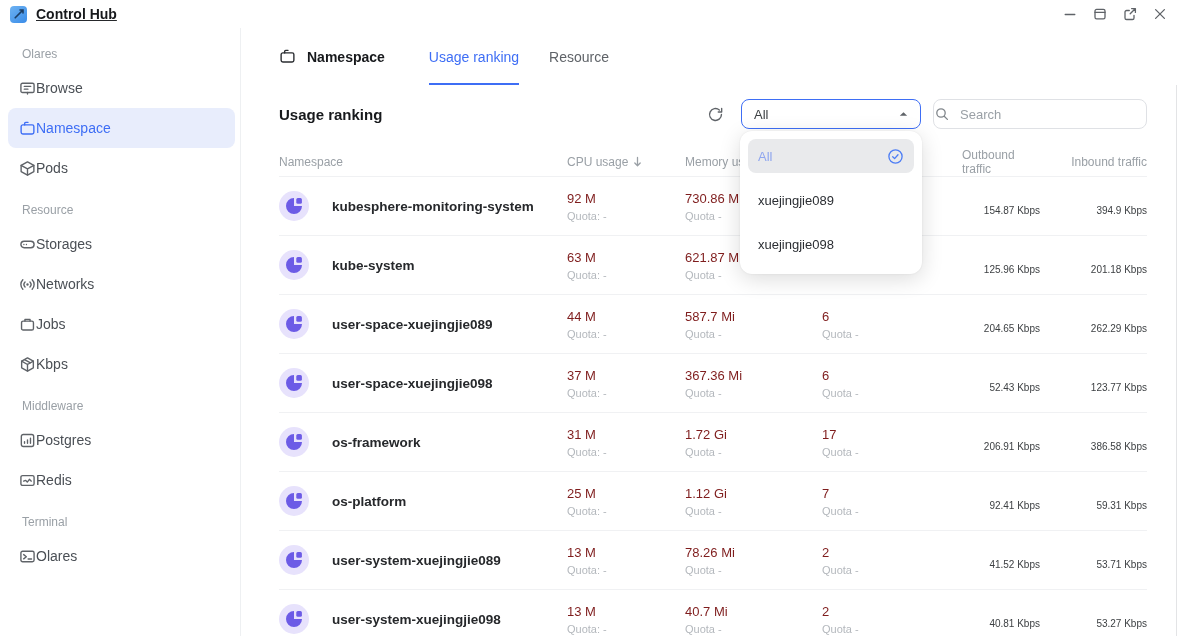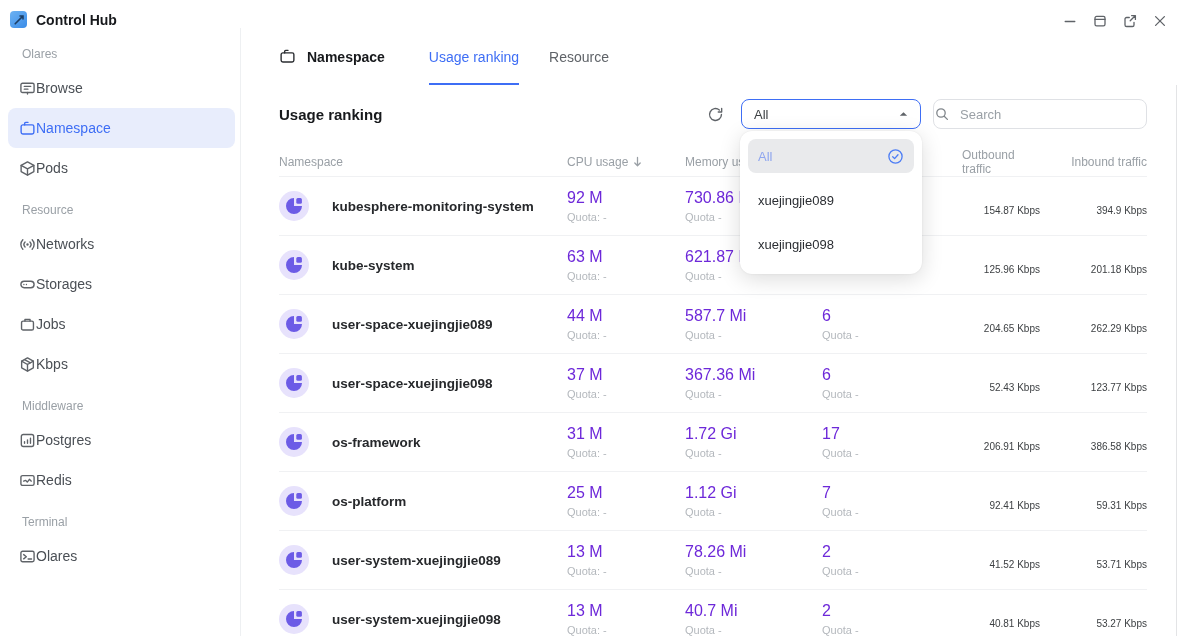--- a/index.html
+++ b/index.html
@@ -7,21 +7,21 @@
   body {
     width:1181px; height:636px; overflow:hidden; position:relative;
     background:#fff; font-family:"Liberation Sans", sans-serif;
     color:#26282b; -webkit-font-smoothing:antialiased;
     --accent:#3E6EF5; --purple:#6C5BE6; --purple_bg:#E7E2FC; --active_bg:#E8EDFC;
   }
   svg { display:block; }
   .icon svg { stroke:currentColor; fill:none; stroke-width:1.3; stroke-linecap:round; stroke-linejoin:round; }
 
   
-  .titlebar { height:28px; display:flex; align-items:flex-end; padding:0 14px 0 10px; }
+  .titlebar { height:28px; display:flex; align-items:center; padding:0 14px 0 10px;text-decoration:underline; }
   .app-icon { width:17px; height:17px; border-radius:4px; margin-right:9px;
     background:linear-gradient(140deg,#6db2f2 0%,#3a8ce8 100%); position:relative; flex:0 0 auto; }
   .app-icon svg { position:absolute; inset:2.5px; stroke:#1d3f66; stroke-width:1.6; fill:none; stroke-linecap:round; }
   .win-title { font-size:14px; font-weight:bold; color:#17191c; }
   .win-controls { margin-left:auto; display:flex; align-items:center; gap:16px; color:#5f6368; }
   .win-btn { width:14px; height:14px; cursor:pointer; }
 
   
   .layout { display:flex; height:608px; }
   .sidebar { width:241px; flex:0 0 auto; border-right:1px solid #eef0f2; padding:4px 5px 0 8px; overflow:hidden; }
@@ -62,21 +62,21 @@
   
   .grid-cols { display:grid; grid-template-columns:288px 118px 137px 140px 78px 1fr; align-items:center; }
   .thead { margin-top:18px; height:29px; font-size:12px; color:#9aa0a6; }
   .thead .hc { display:flex; align-items:center; gap:4px; }
   .thead .hc.num { justify-content:flex-end; }
   .sort-icon { width:11px; height:11px; color:#9aa0a6; }
   .trow { height:59px; border-top:1px solid #f0f1f3; cursor:pointer; }
   .name-cell { display:flex; align-items:center; gap:23px; }
   .pie { width:30px; height:30px; flex:0 0 auto; }
   .ns-name { font-size:13.5px; font-weight:600; color:#26282b; }
-  .val { font-size:16px; color:#6d28d9; }
+  .val { font-size:13px; color:#7f1d1d; }
   .quota { font-size:11px; color:#b4b8bd; margin-top:4px; }
   .cell.num { text-align:right; font-size:10px; color:#3d4043;margin-top:9px; }
 
   
   .dd-panel { position:absolute; left:740px; top:131px; width:182px; z-index:20;
     background:#fff; border-radius:12px; padding:8px;
     box-shadow:0 5px 22px rgba(0,0,0,.14), 0 0 2px rgba(0,0,0,.08); }
   .dd-opt { height:44px; display:flex; align-items:center; justify-content:space-between;
     padding:0 10px; font-size:13px; color:#2b2e33; border-radius:8px; cursor:pointer; }
   .dd-opt.selected { height:34px; background:#E9EAEC; color:#8FA6EF; margin-bottom:5px; }
@@ -149,34 +149,34 @@
             <path d="M8 1.8 14 5.1v5.8L8 14.2 2 10.9V5.1z"></path>
             <path d="M2 5.1l6 3.2 6-3.2M8 8.3v5.9"></path>
           </svg>
         </span>
         <span>Pods</span>
       </div>
       <div class="sec-label">Resource</div>
       <div class="sb-item">
         <span class="icon ">
           <svg viewBox="0 0 16 16">
+            <rect x="1.8" y="5" width="12.4" height="6" rx="3"></rect>
+            <path d="M4.6 8h.01M7 8h.01"></path>
+          </svg>
+        </span>
+        <span>Storages</span>
+      </div>
+      <div class="sb-item">
+        <span class="icon ">
+          <svg viewBox="0 0 16 16">
             <circle cx="8" cy="8" r="1.1" fill="currentColor" stroke="none"></circle>
             <path d="M5.7 10.3a3.3 3.3 0 0 1 0-4.6M10.3 5.7a3.3 3.3 0 0 1 0 4.6M3.6 12.4a6.2 6.2 0 0 1 0-8.8M12.4 3.6a6.2 6.2 0 0 1 0 8.8"></path>
           </svg>
         </span>
         <span>Networks</span>
-      </div>
-      <div class="sb-item">
-        <span class="icon ">
-          <svg viewBox="0 0 16 16">
-            <rect x="1.8" y="5" width="12.4" height="6" rx="3"></rect>
-            <path d="M4.6 8h.01M7 8h.01"></path>
-          </svg>
-        </span>
-        <span>Storages</span>
       </div>
       <div class="sb-item">
         <span class="icon ">
           <svg viewBox="0 0 16 16">
             <rect x="2.4" y="4.8" width="11.2" height="8.4" rx="1.5"></rect>
             <path d="M5.6 4.8V3.2h4.8v1.6"></path>
           </svg>
         </span>
         <span>Jobs</span>
       </div>

